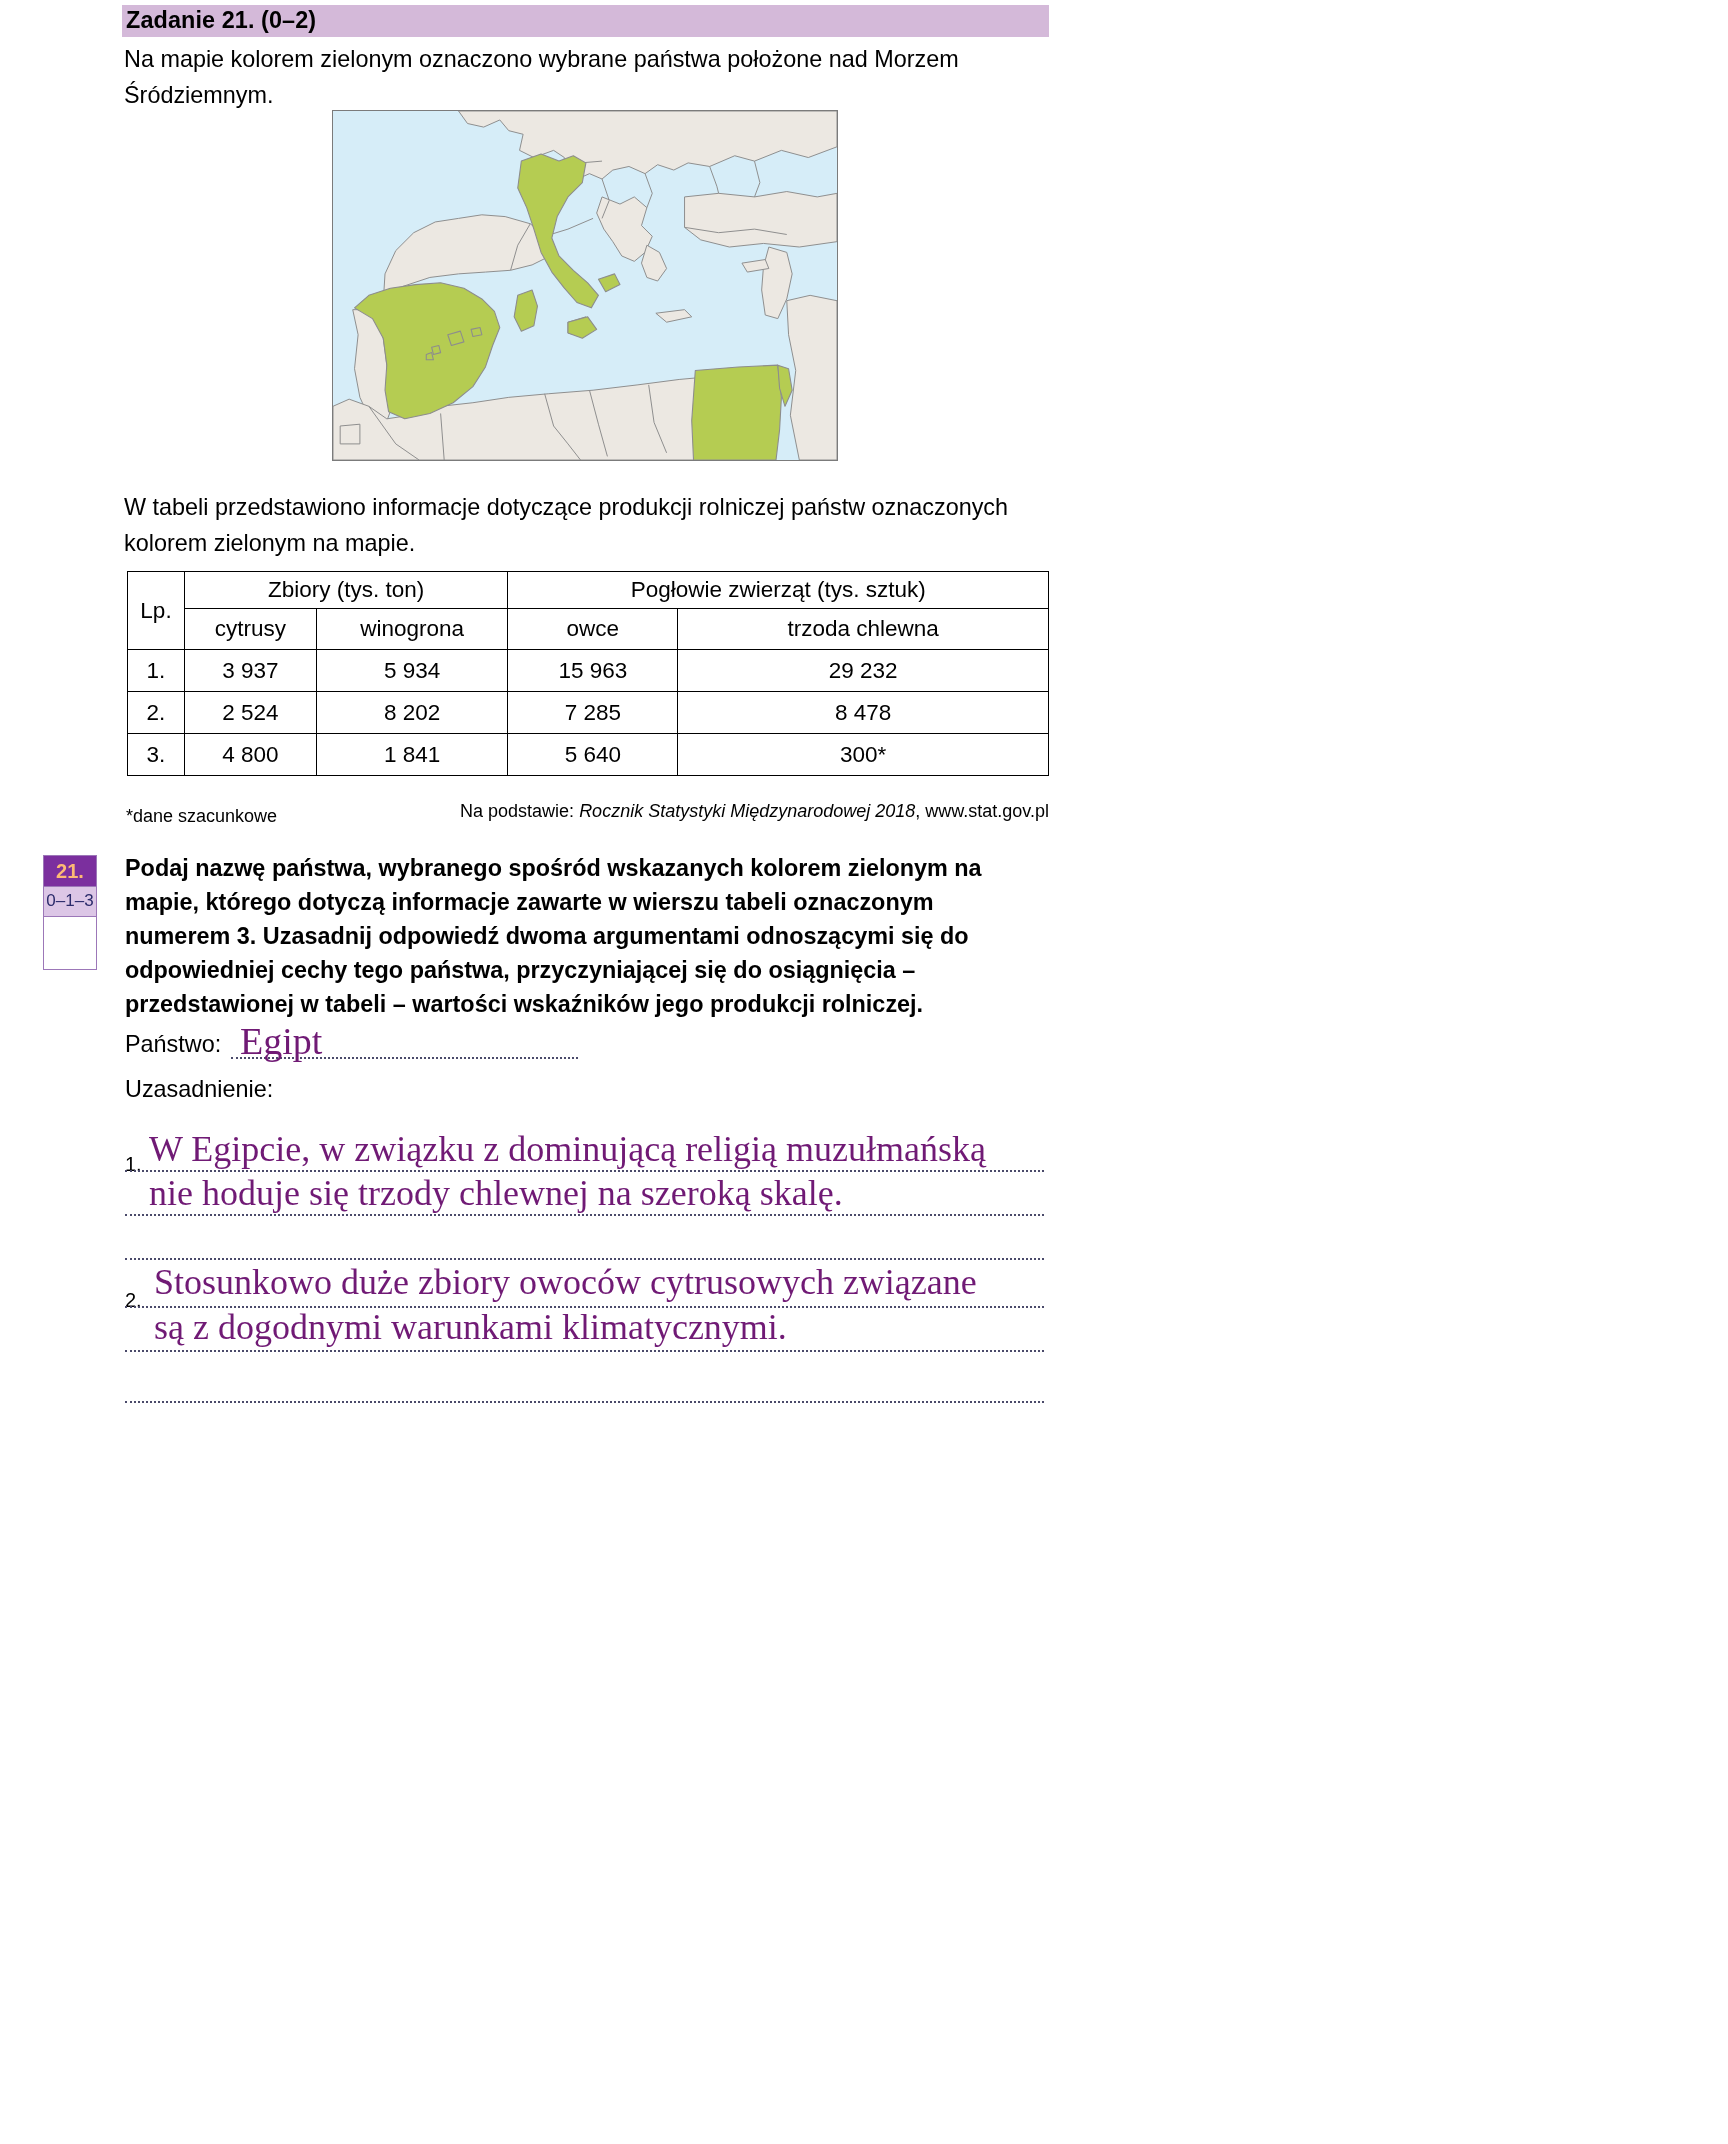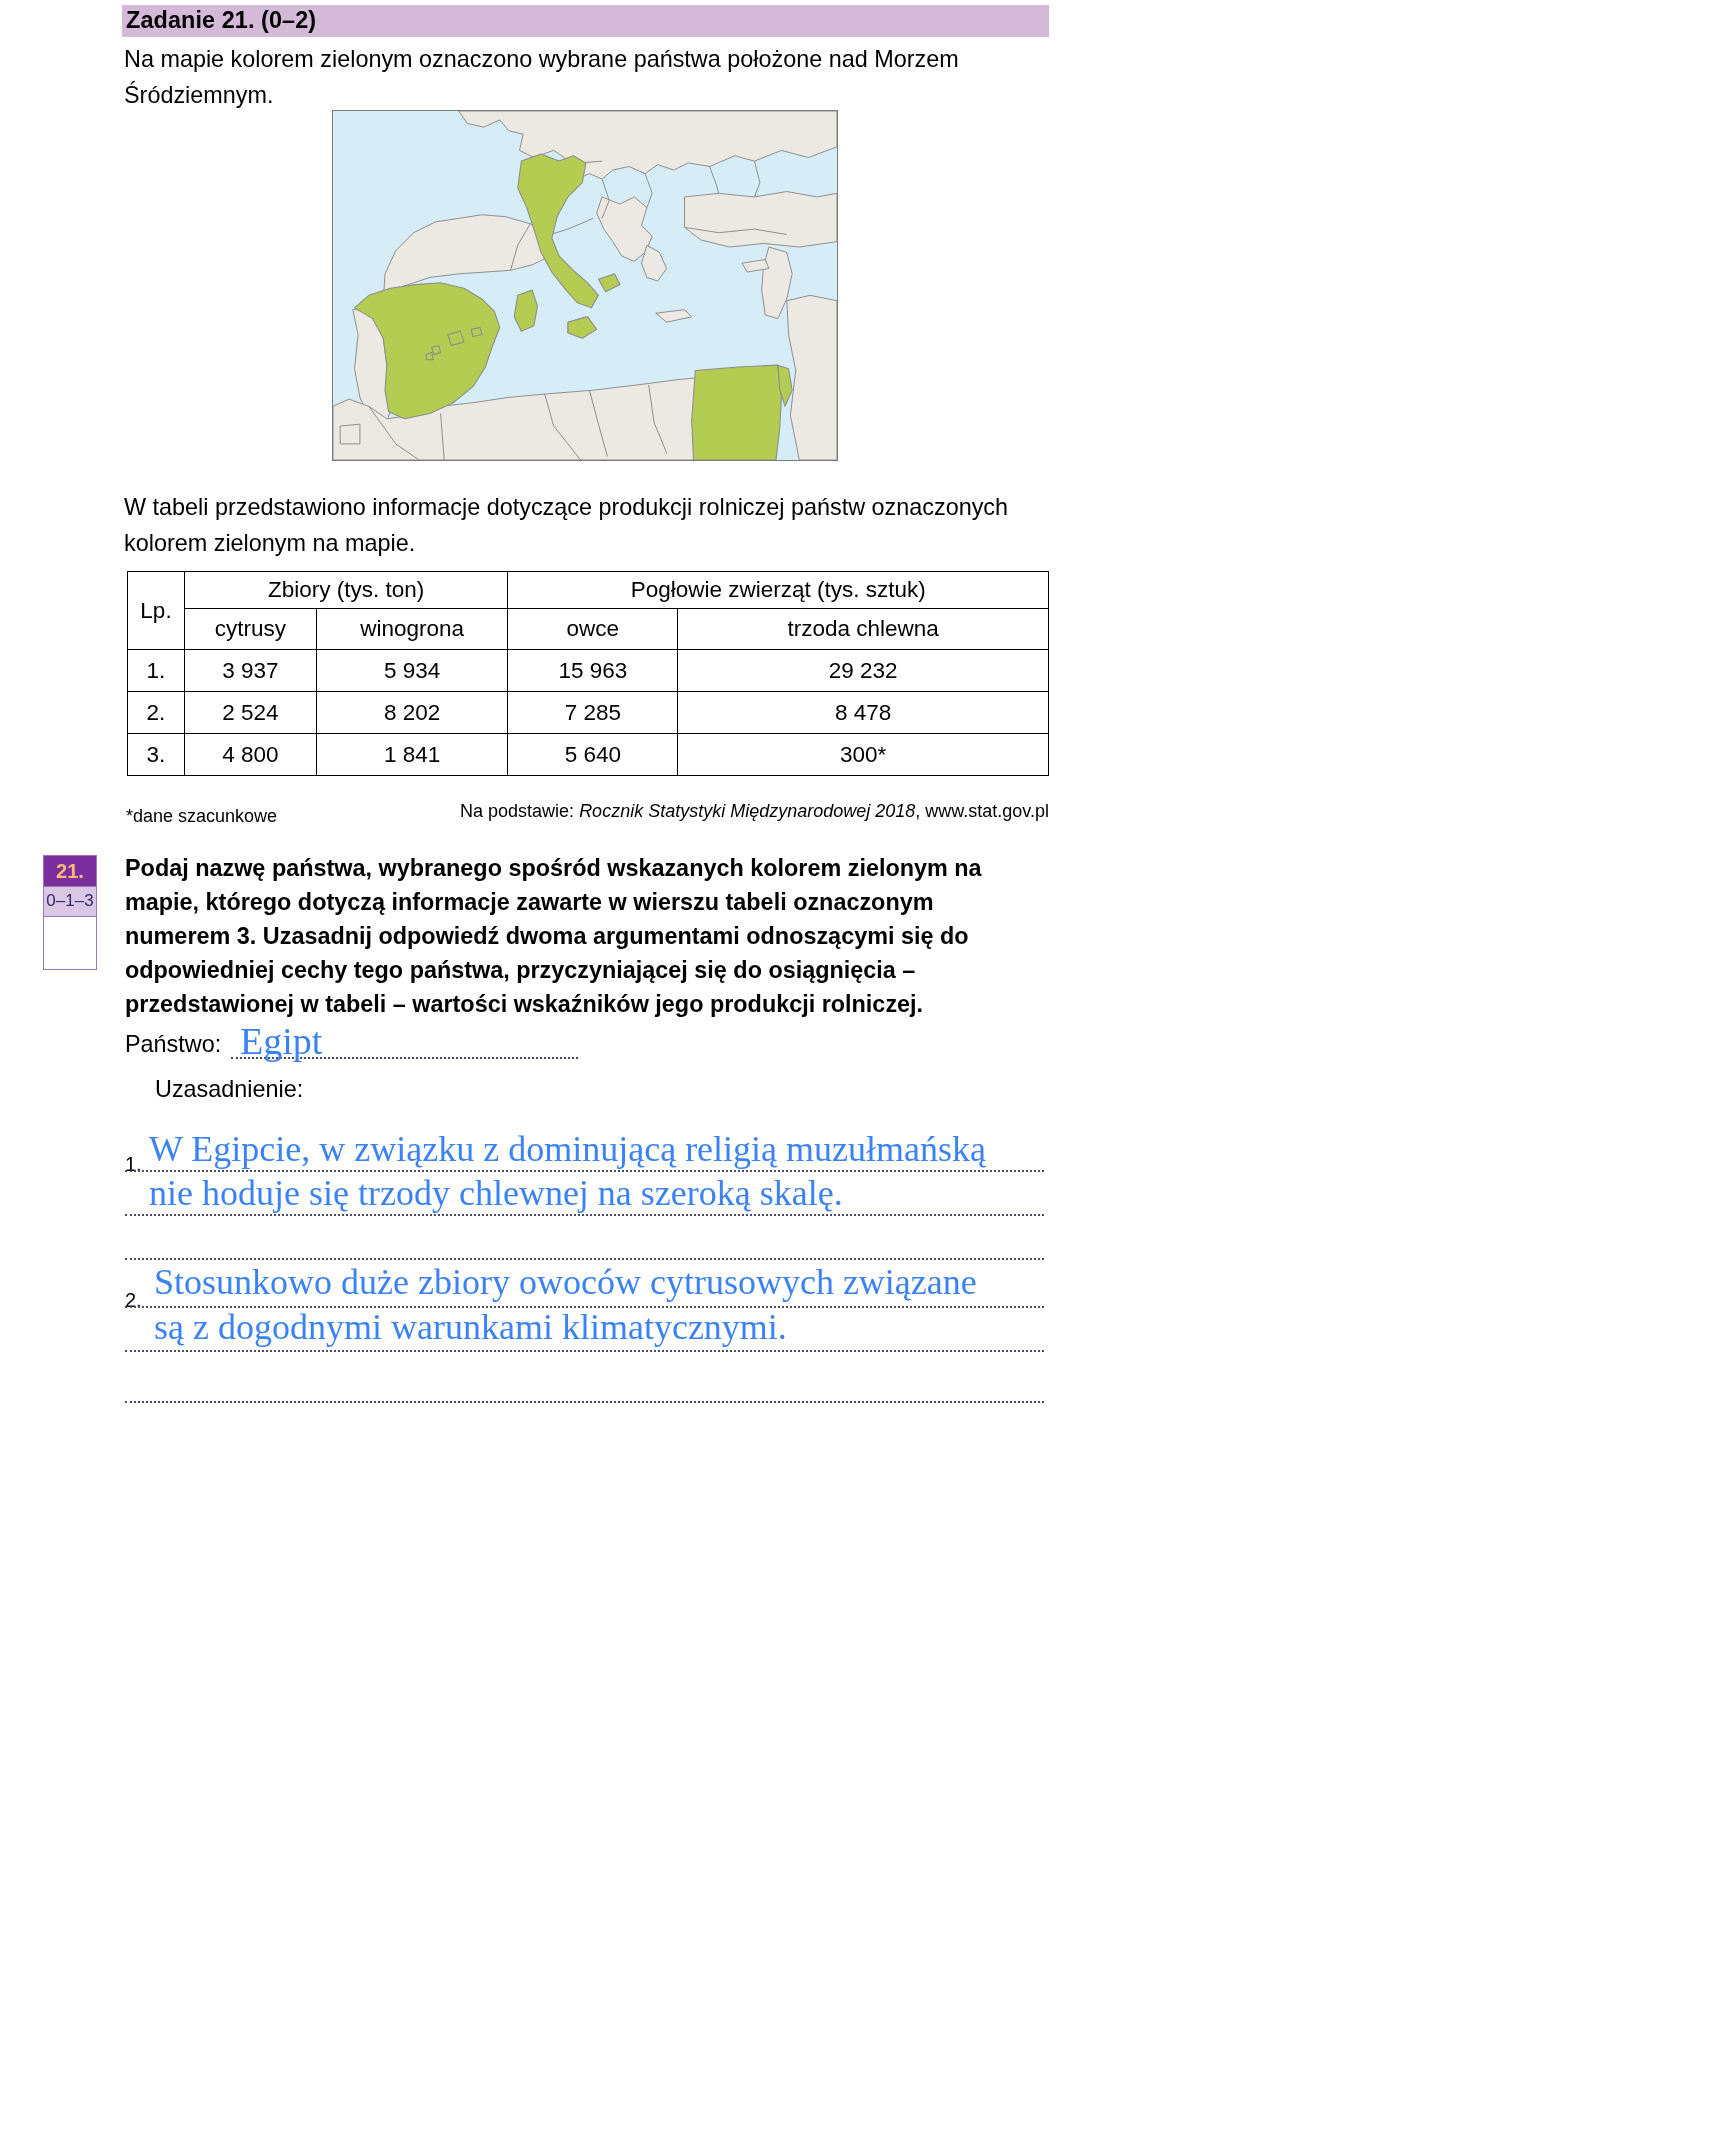--- a/index.html
+++ b/index.html
@@ -166,36 +166,35 @@
     height: 0;
   }
   .panstwo-dots {
     left: 106px;
     top: 31px;
     width: 347px;
   }
   .hand {
     position: absolute;
     font-family: "Liberation Serif", serif;
-    color: #3b82f6;
+    color: #701a75;
     white-space: nowrap;
   }
   .hand-panstwo {
     left: 115px;
     top: -7.2px;
     font-size: 38px;
   }
 
   
   .uzasadnienie-label {
     position: absolute;
     left: 125px;
     top: 1076px;
     font-size: 23.4px;
-    margin-left: 30px;
   }
 
   .arg-num {
     position: absolute;
     font-size: 20px;
   }
   .full-dots {
     left: 125px;
     width: 919px;
   }

